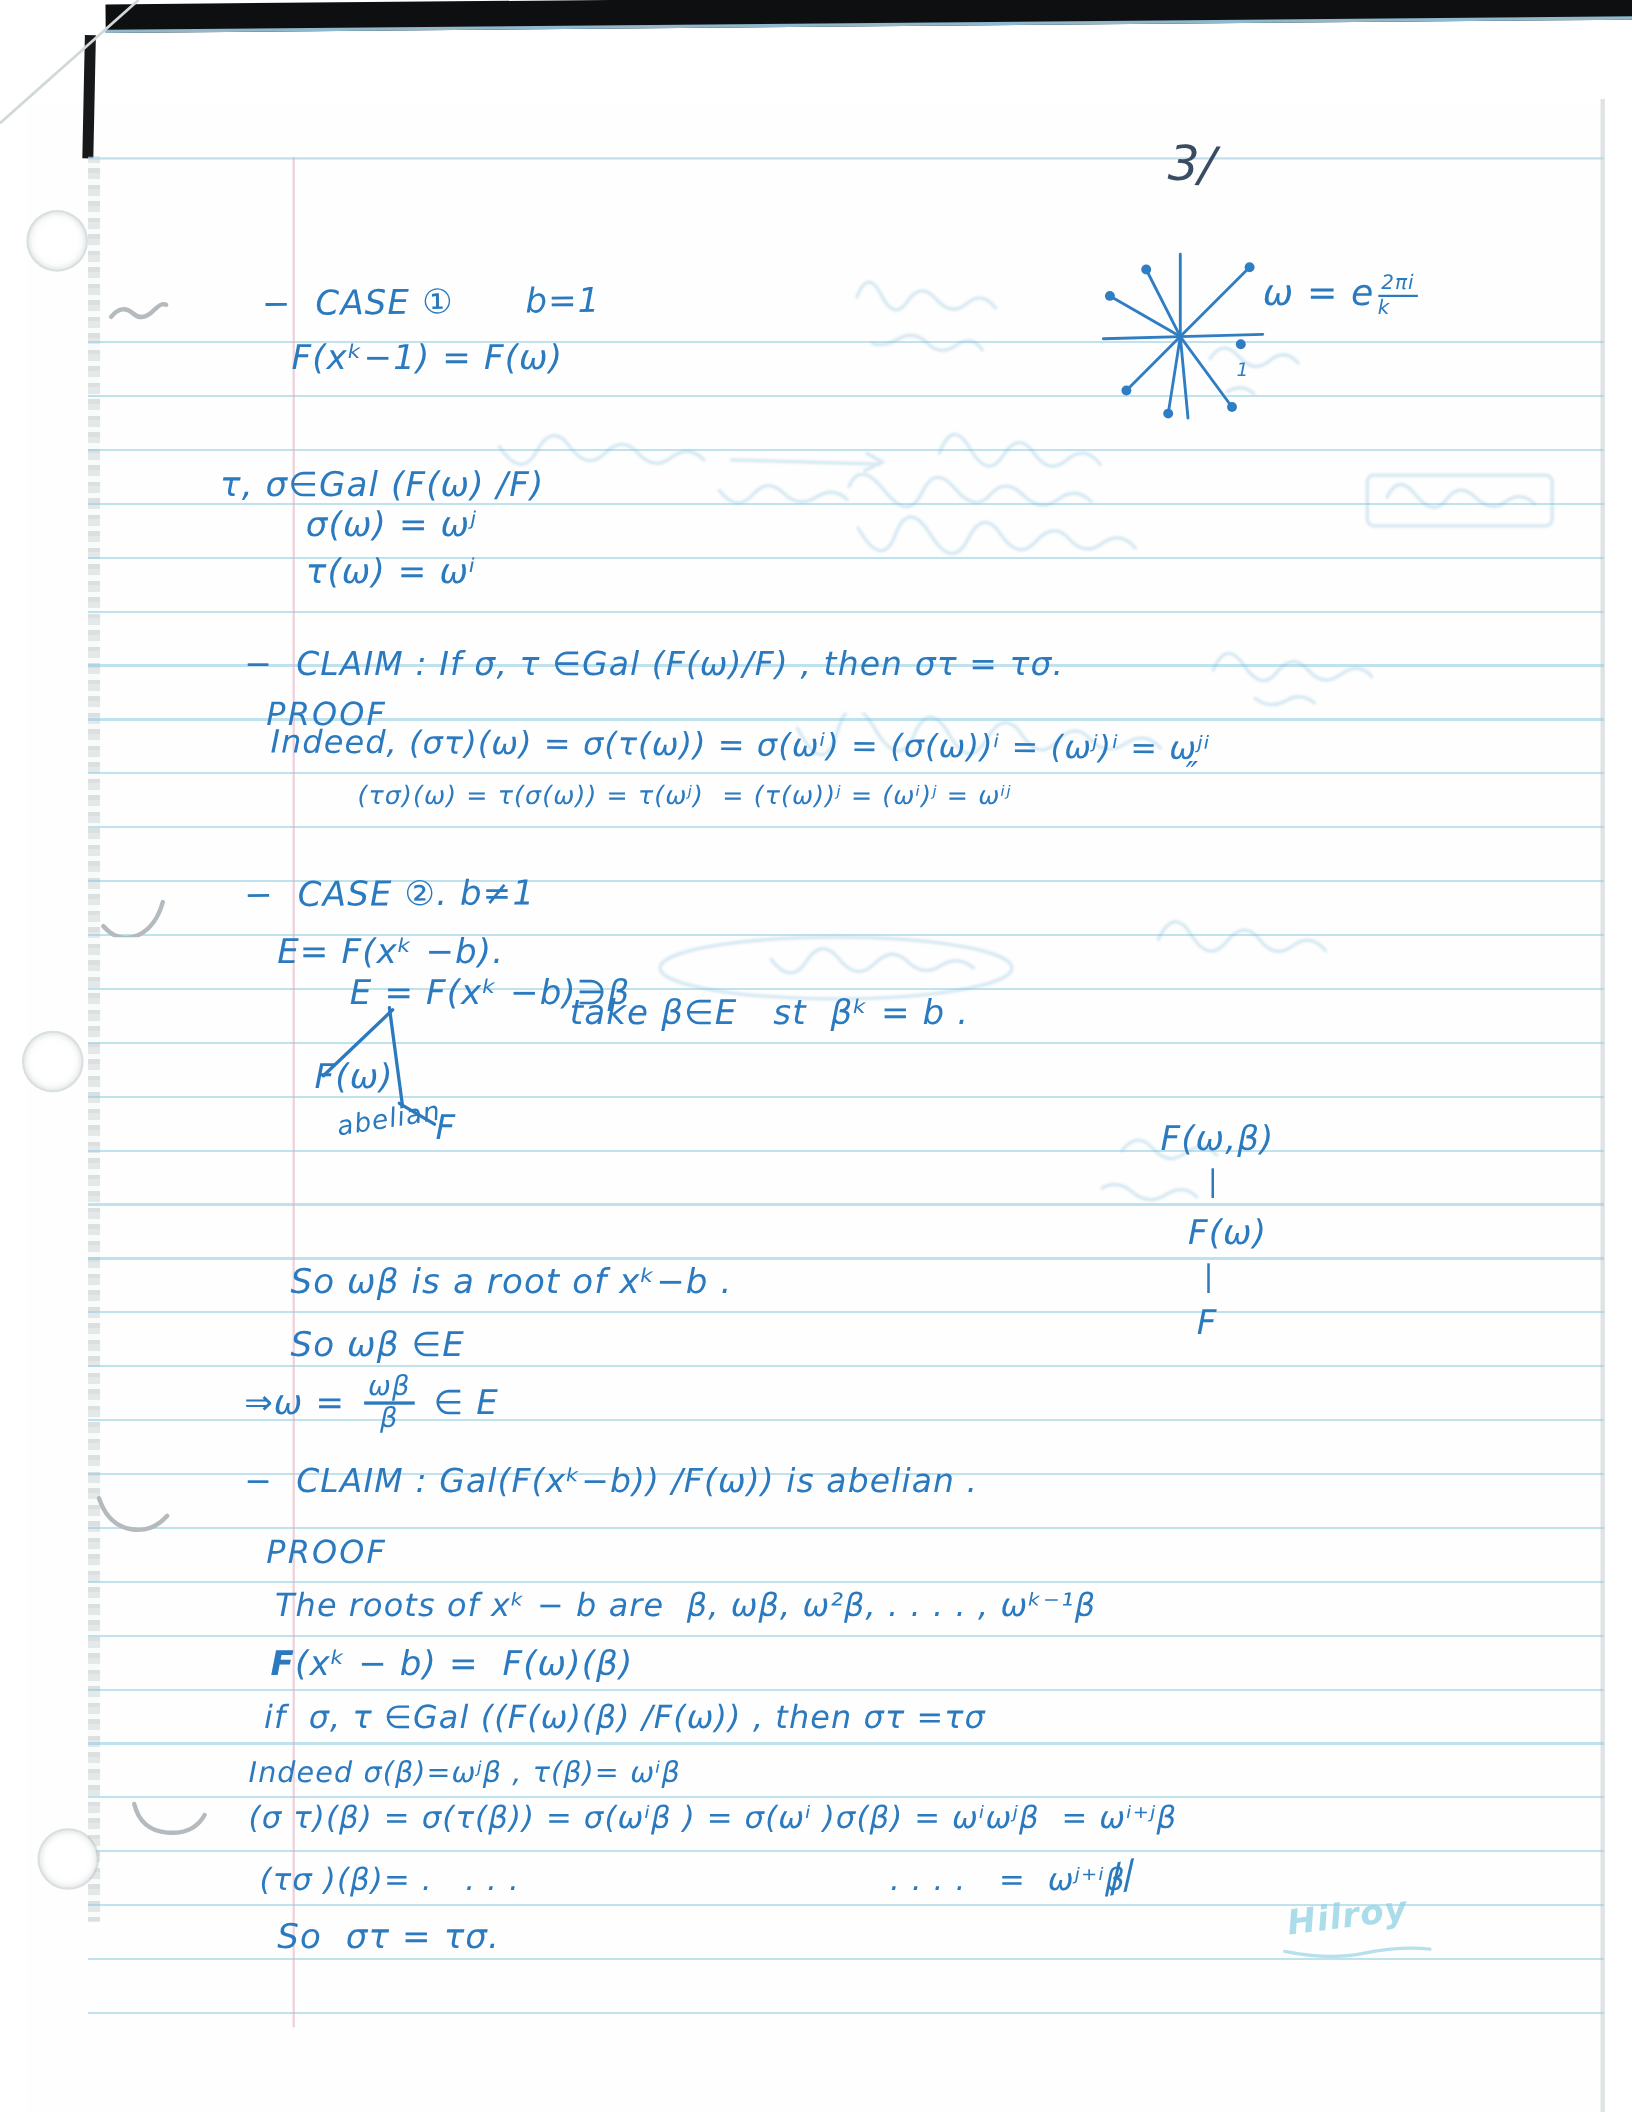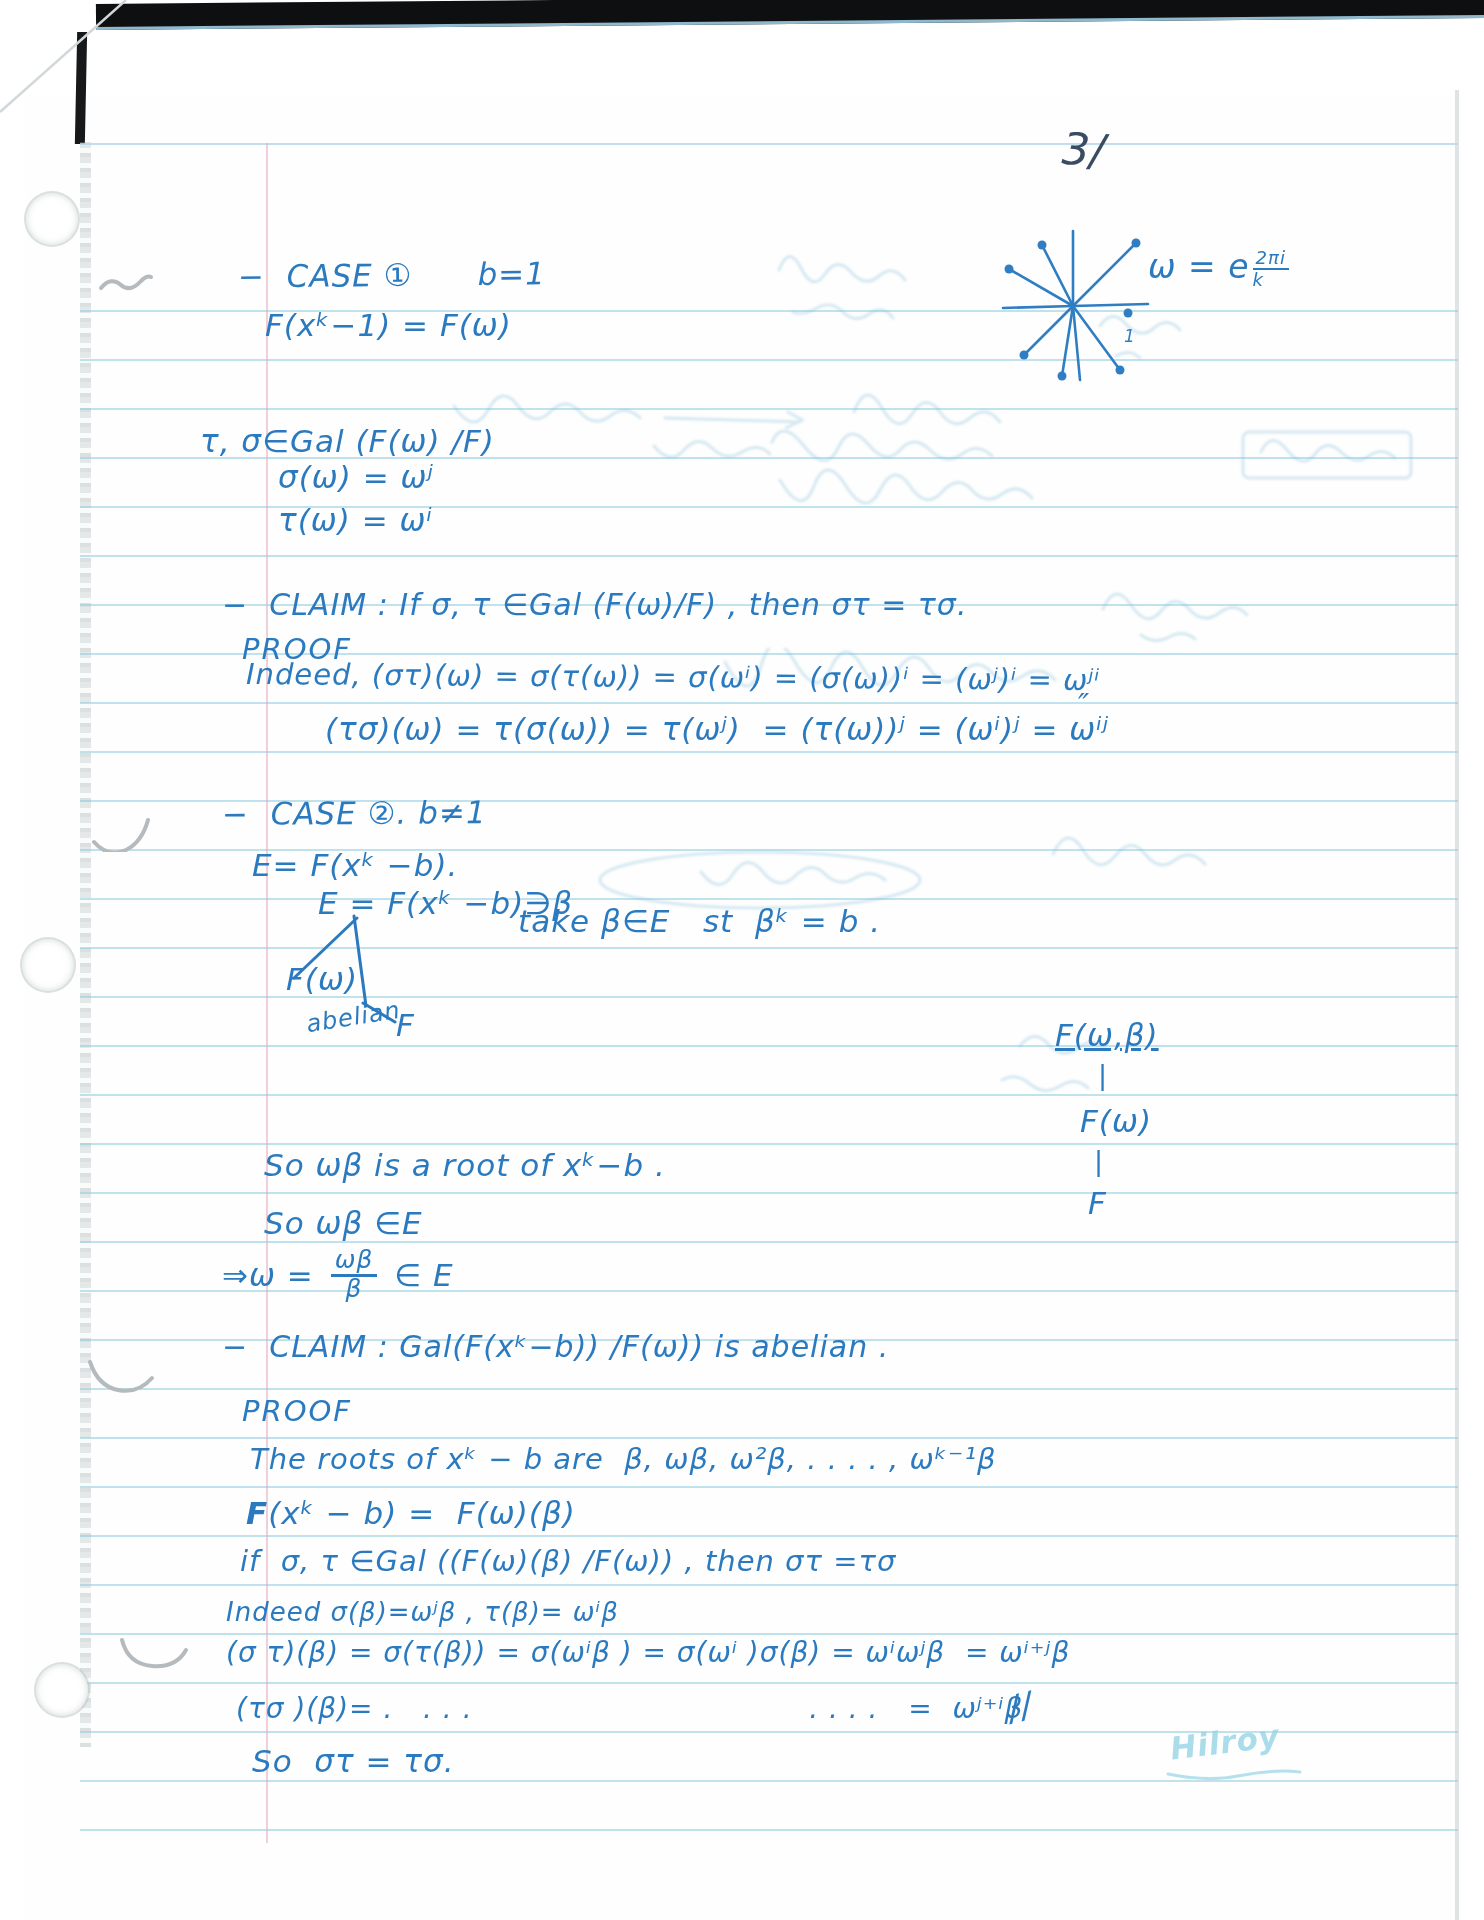--- a/index.html
+++ b/index.html
@@ -148,38 +148,38 @@
 
   <div class="hw" style="left:238px;top:258px;transform:rotate(-0.6deg);">−  CASE ①      b=1</div>
   <div class="hw" style="left:265px;top:308px;">F(xᵏ−1) = F(ω)</div>
   <div class="hw" style="left:200px;top:424px;">τ, σ∈Gal (F(ω) /F)</div>
   <div class="hw" style="left:278px;top:460px;">σ(ω) = ωʲ</div>
   <div class="hw" style="left:278px;top:503px;">τ(ω) = ωⁱ</div>
 
   <div class="hw" style="left:222px;top:588px;font-size:30px;">−  CLAIM : If σ, τ ∈Gal (F(ω)/F) , then στ = τσ.</div>
   <div class="hw caps" style="left:242px;top:634px;">PROOF</div>
   <div class="hw" style="left:246px;top:662px;font-size:29px;transform:rotate(0.4deg);">Indeed, (στ)(ω) = σ(τ(ω)) = σ(ωⁱ) = (σ(ω))ⁱ = (ωʲ)ⁱ = ωʲⁱ</div>
-  <div class="hw" style="left:325px;top:712px;font-size:31px;">(τσ)(ω) = τ(σ(ω)) = τ(ωʲ)  = (τ(ω))ʲ = (ωⁱ)ʲ = ωⁱʲ</div>
+  <div class="hw" style="left:325px;top:712px;font-size:23px;">(τσ)(ω) = τ(σ(ω)) = τ(ωʲ)  = (τ(ω))ʲ = (ωⁱ)ʲ = ωⁱʲ</div>
   <div class="hw" style="left:1078px;top:688px;font-size:30px;">″</div>
 
   <div class="hw" style="left:222px;top:796px;transform:rotate(-0.4deg);">−  CASE ②. b≠1</div>
   <div class="hw" style="left:252px;top:848px;">E= F(xᵏ −b).</div>
   <div class="hw" style="left:318px;top:886px;">E = F(xᵏ −b)∋β</div>
   <div class="hw" style="left:518px;top:904px;">take β∈E   st  βᵏ = b .</div>
 
   <svg class="diagram" style="position:absolute;left:262px;top:898px;" width="175" height="160">
     <line x1="95" y1="20" x2="32" y2="80"></line>
     <line x1="92" y1="18" x2="104" y2="108"></line>
     <line x1="101" y1="105" x2="133" y2="124"></line>
   </svg>
   <div class="hw" style="left:286px;top:962px;">F(ω)</div>
   <div class="hw" style="left:306px;top:1004px;font-size:24px;transform:rotate(-9deg);">abelian</div>
   <div class="hw" style="left:396px;top:1008px;">F</div>
 
-  <div class="hw" style="left:1055px;top:1018px;text-decoration:underline;">F(ω,β)</div>
+  <div class="hw" style="left:1055px;top:1018px;">F(ω,β)</div>
   <div class="hw tick" style="left:1098px;top:1060px;">|</div>
   <div class="hw" style="left:1080px;top:1104px;">F(ω)</div>
   <div class="hw tick" style="left:1094px;top:1146px;">|</div>
   <div class="hw" style="left:1088px;top:1186px;">F</div>
 
   <div class="hw" style="left:264px;top:1148px;">So ωβ is a root of xᵏ−b .</div>
   <div class="hw" style="left:264px;top:1206px;">So ωβ ∈E</div>
   <div class="hw row" style="left:222px;top:1248px;"><span>⇒ω = </span><span class="fracbig"><span class="num">ωβ</span><span class="den">β</span></span><span> ∈ E</span></div>
 
   <div class="hw" style="left:222px;top:1330px;font-size:30px;">−  CLAIM : Gal(F(xᵏ−b)) /F(ω)) is abelian .</div>

